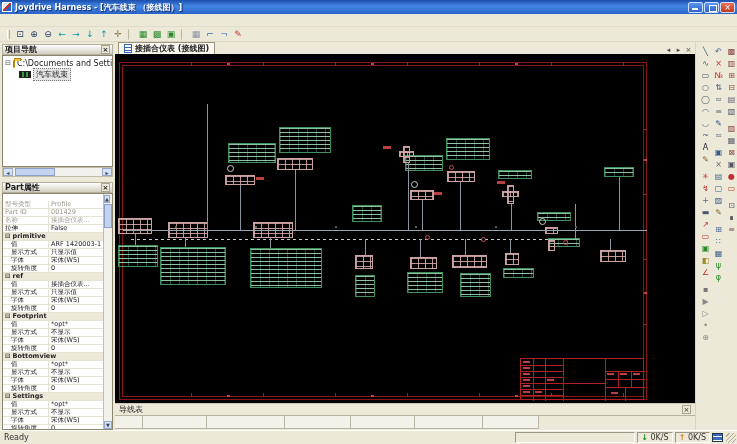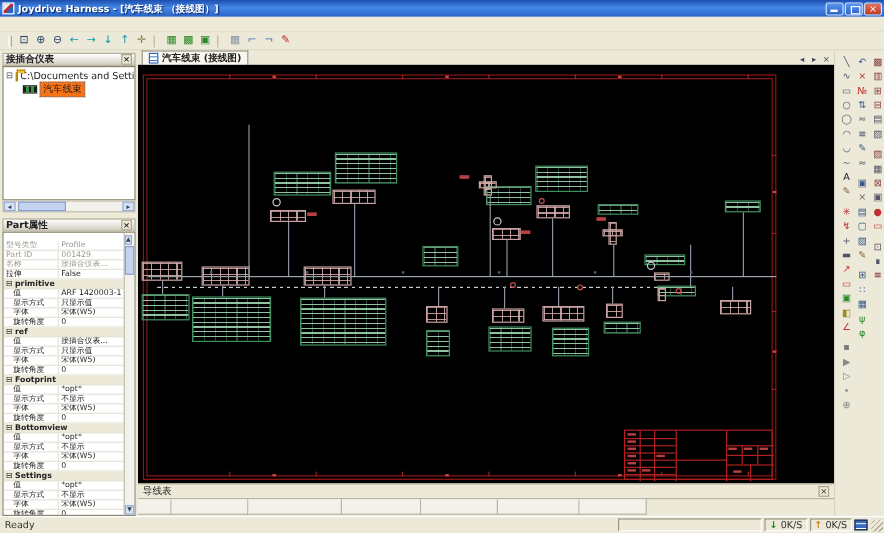--- a/index.html
+++ b/index.html
@@ -43,21 +43,21 @@
   .treebox{position:absolute;left:2px;top:13px;width:111px;height:112px;background:#fff;
     border:1px solid #8a8670;overflow:hidden;padding:2px 0 0 2px;}
   .trow{display:flex;align-items:center;white-space:nowrap;height:11px;}
   .expander{width:7px;height:7px;font-size:7px;line-height:7px;text-align:center;margin-right:2px;color:#555;}
   .folder{width:11px;height:8px;background:#f5c542;border:1px solid #b8860b;border-radius:1px;
     margin-right:2px;position:relative;}
   .folder::before{content:"";position:absolute;left:0;top:-3px;width:5px;height:2px;
     background:#f5c542;border:1px solid #b8860b;border-bottom:none;}
   .harness{width:12px;height:7px;margin:0 2px 0 14px;
     background:repeating-linear-gradient(90deg,#1a1a1a 0 2px,#2f9a3f 2px 4px);border:1px solid #222;}
-  .tsel{border:1px dotted #777;background:#f97316;padding:0 2px;text-align:center;}
+  .tsel{border:1px dotted #777;background:#e5e5e5;padding:0 2px;text-align:center;}
   .hscroll{position:absolute;left:2px;top:125px;width:111px;height:10px;background:#f2f1ec;
     border:1px solid #c0bca8;display:flex;align-items:center;}
   .sbtn{width:10px;height:8px;background:#d6e2f8;border:1px solid #98a8c8;font-size:6px;
     line-height:7px;text-align:center;color:#345;}
   .sthumb{width:40px;height:8px;background:#c4d4f0;border:1px solid #8aa0c8;margin-left:2px;}
   .sfill{flex:1;}
 
   
   .propgrid{position:absolute;left:2px;top:151px;width:111px;height:237px;background:#fff;
     border:1px solid #8a8670;overflow:hidden;}
@@ -258,21 +258,21 @@
         </span>
 
   <span class="ticon">
           <i style="color: rgb(192, 48, 48);">✎</i>
         </span>
 </span>
   </div>
 
   <div class="lpanel">
     <div class="pcap" style="top:2px;">
-      <span>接插合仪表</span>
+      <span>项目导航</span>
       <span class="x">×</span>
     </div>
     <div class="treebox">
       <div class="trow">
         <span class="expander">⊟</span>
         <span class="folder"></span>
         <span>C:\Documents and Settings\Adm</span>
       </div>
       <div class="trow">
         <span class="harness"></span>
@@ -445,21 +445,21 @@
         <span class="sbtn" style="font-size:5px;">▲</span>
         <div class="vthumb"></div>
         <span class="sbtn bot" style="font-size:5px;">▼</span>
       </div>
     </div>
   </div>
 
   <div class="tabbar">
     <div class="dtab">
       <span class="docicon"></span>
-      <span>汽车线束 (接线图)</span>
+      <span>接插合仪表 (接线图)</span>
     </div>
     <div class="tabnav">
       <span class="tnbtn">◂</span>
       <span class="tnbtn">▸</span>
       <span class="tnbtn">×</span>
     </div>
   </div>
 
   <div id="canvas">
       <div class="sheet" style="left: 4px; top: 8px; width: 528px; height: 338px;"></div>

